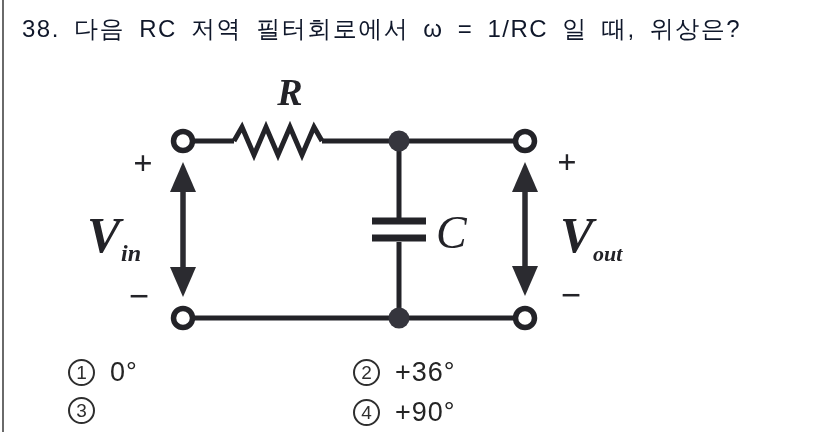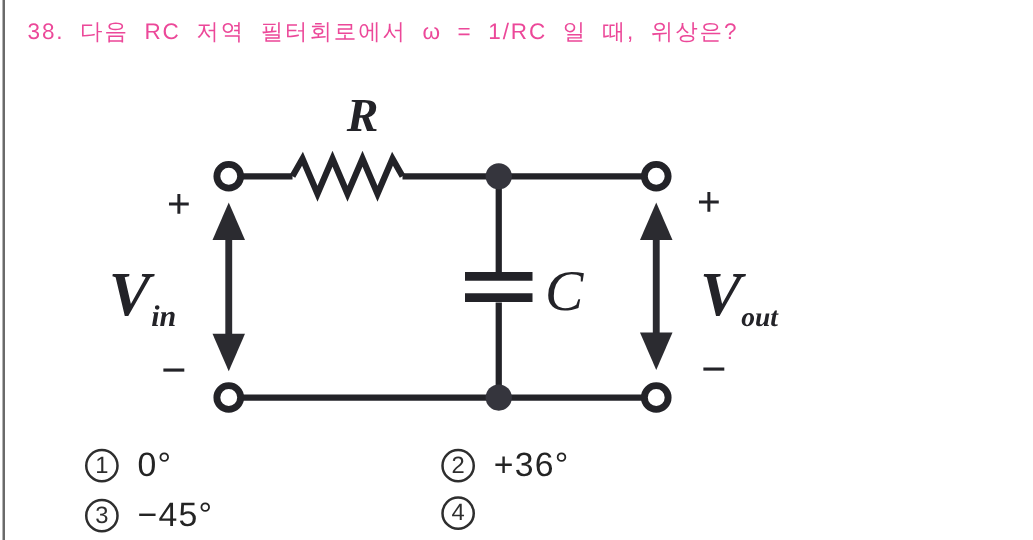--- a/index.html
+++ b/index.html
@@ -12,24 +12,24 @@
   }
   .page-border-left {
     position: absolute;
     left: 2px; top: 0;
     width: 2px; height: 432px;
     background: #6a6a6a;
   }
   .question-line {
     position: absolute;
     left: 22px; top: 13px;
-    font-size: 18px;
+    font-size: 24px;
     letter-spacing: 1.5px;
     word-spacing: 6px;
-    color: #ec4899;
+    color: #0f172a;
     white-space: nowrap;
   }
   .circuit-svg {
     position: absolute;
     left: 0; top: 0;
     width: 826px; height: 432px;
   }
   .options {
     position: absolute;
     left: 0; top: 0; width: 826px; height: 432px;
@@ -127,18 +127,18 @@
   <div class="option opt-1">
     <span class="num-circle">1</span>
     <span class="opt-label">0°</span>
   </div>
   <div class="option opt-2">
     <span class="num-circle">2</span>
     <span class="opt-label">+36°</span>
   </div>
   <div class="option opt-3">
     <span class="num-circle">3</span>
-    <span class="opt-label">−45°</span>
   </div>
   <div class="option opt-4">
     <span class="num-circle">4</span>
+    <span class="opt-label">+90°</span>
   </div>
 </div>
 
 </body></html>

